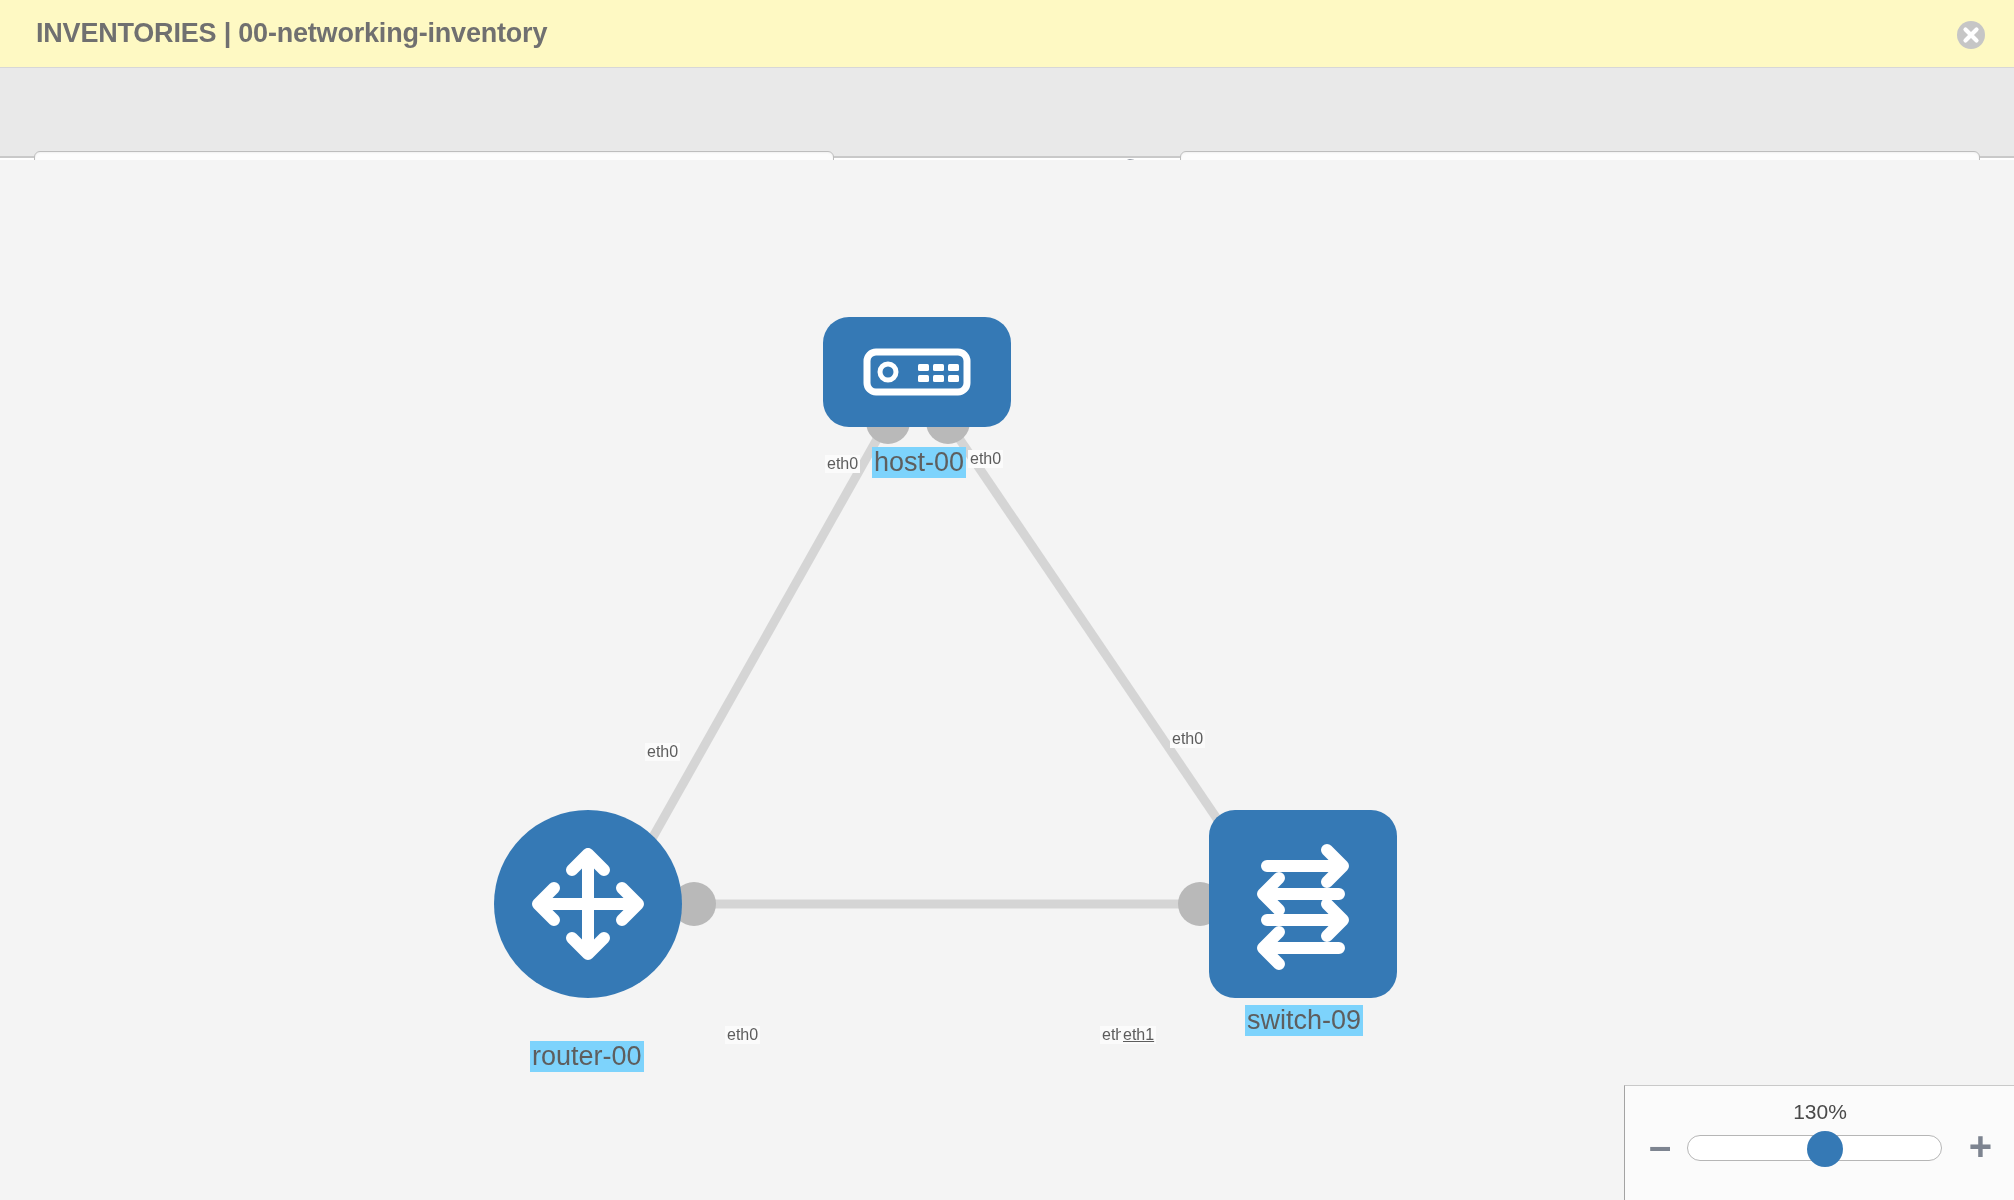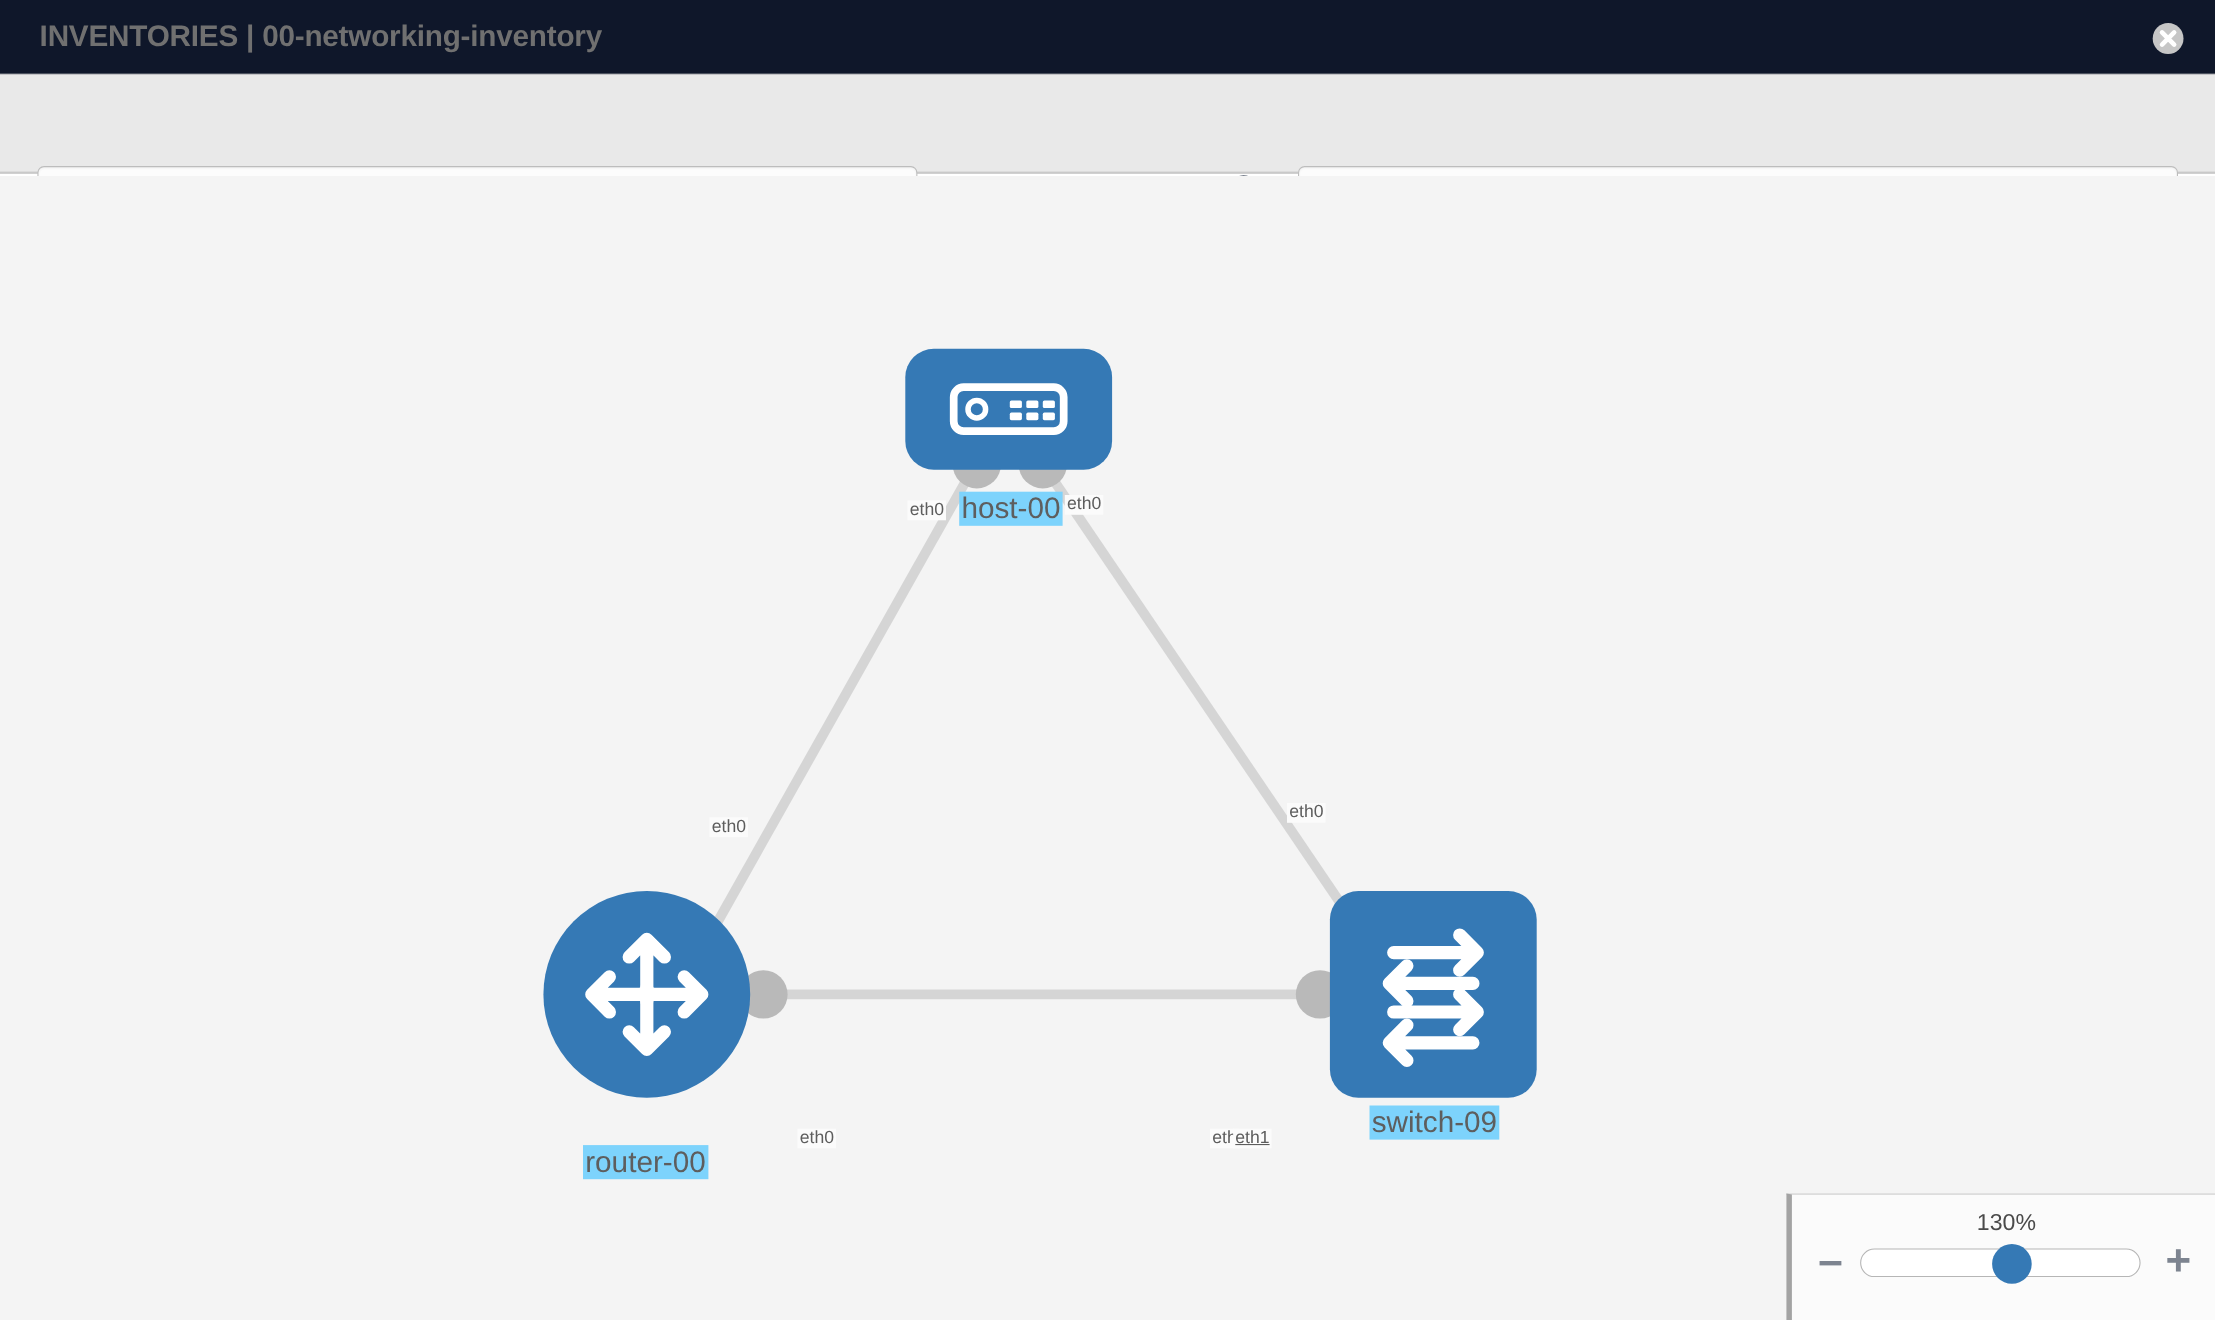--- a/index.html
+++ b/index.html
@@ -8,21 +8,21 @@
     width: 2014px; height: 1200px;
     font-family: "Liberation Sans", sans-serif;
     background: #ffffff;
     overflow: hidden;
   }
 
   
   .header {
     position: absolute; left: 0; top: 0;
     width: 2014px; height: 68px;
-    background: #0f172a;
+    background: #fef9c3;
     border-bottom: 1px solid #d7d7d7;
   }
   .header-title {
     position: absolute; left: 36px; top: 18px;
     font-size: 27px; font-weight: bold;
     color: #707070;
     letter-spacing: -0.2px;
     white-space: nowrap;
   }
   .close-btn {
@@ -138,21 +138,21 @@
     white-space: nowrap;
     padding: 0 2px;
   }
 
   
   .zoom-panel {
     position: absolute; right: 0; bottom: 0;
     width: 390px; height: 115px;
     background: #fbfbfb;
     border-top: 1px solid #c9c9c9;
-    border-left: 5px solid #a3a3a3;
+    border-left: 1px solid #a3a3a3;
   }
   .zoom-value {
     position: absolute; left: 0; top: 14px;
     width: 390px; text-align: center;
     font-size: 21px; color: #4a4a4a;
   }
   .zoom-minus, .zoom-plus {
     position: absolute; top: 46px;
     font-size: 40px; color: #7d8490;
     font-weight: bold; line-height: 28px;

